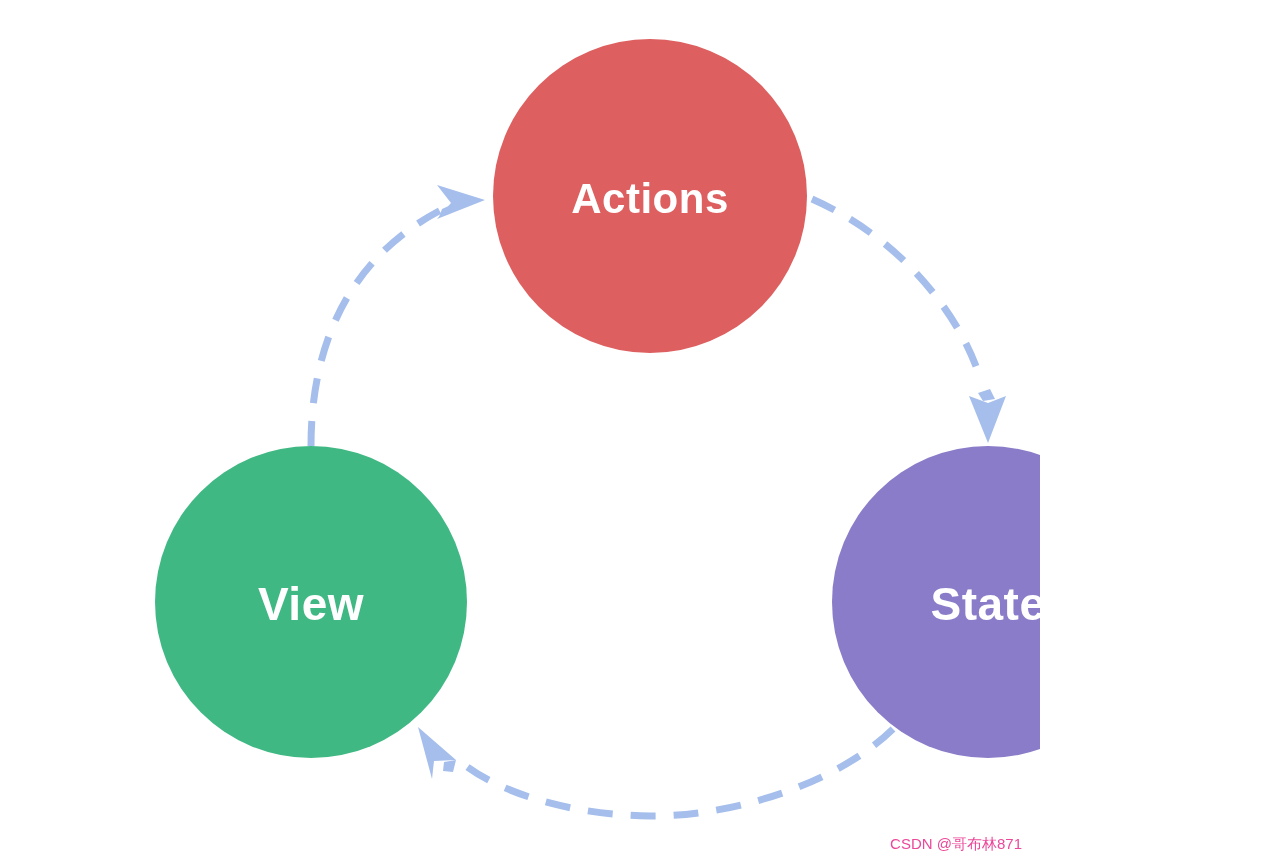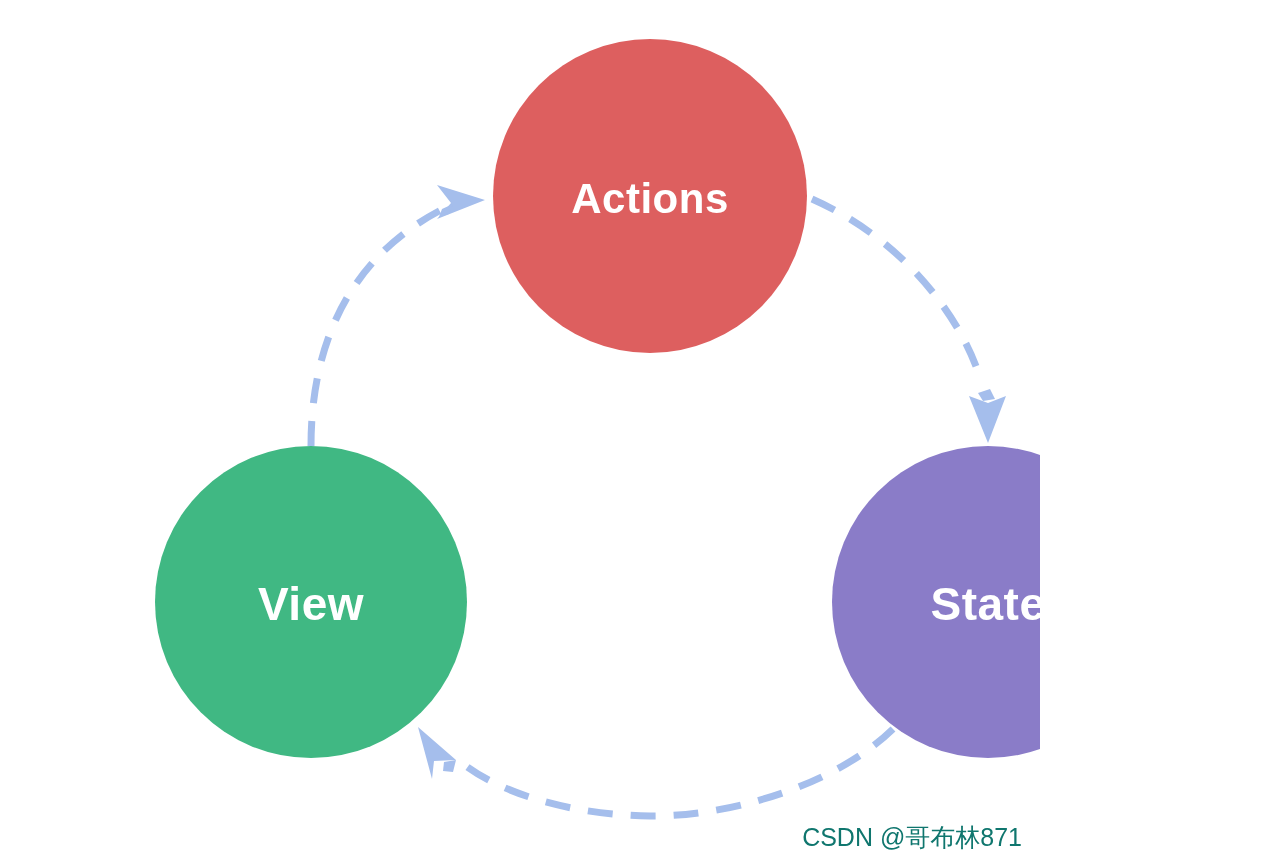--- a/index.html
+++ b/index.html
@@ -39,22 +39,22 @@
   .flow-arc {
     fill: none;
     stroke-linecap: butt;
   }
   .arrow-head { stroke: none; }
   #watermark {
     position: absolute;
     right: 18px;
     bottom: 12px;
     font-family: "Liberation Sans", sans-serif;
-    font-size: 25px;
-    color: #0f766e;
+    font-size: 15px;
+    color: #ec4899;
     white-space: nowrap;
     user-select: none;
   }
 </style>
 </head>
 <body>
 
 <div id="stage">
 
   <svg id="diagram-svg" viewBox="0 0 1280 866">

